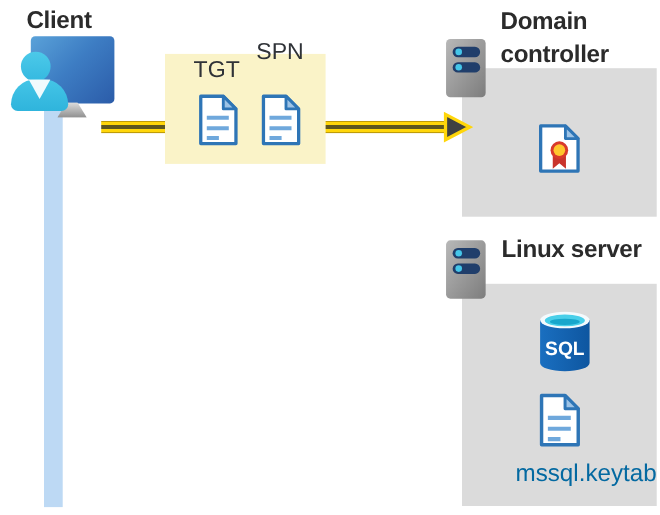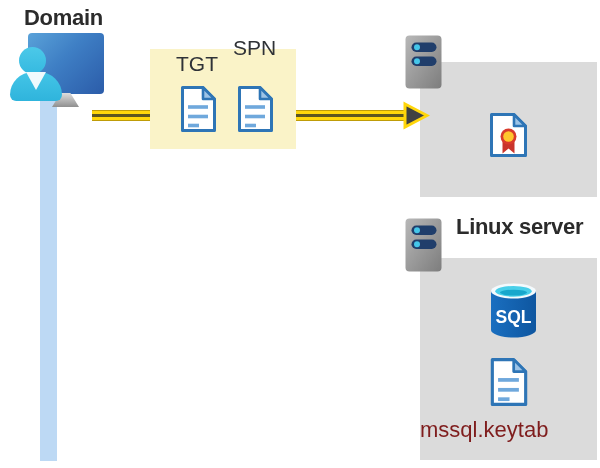--- a/index.html
+++ b/index.html
@@ -5,21 +5,21 @@
   html,body{margin:0;padding:0;background:#fff;}
   .stage{
     position:relative;width:600px;height:468px;background:#ffffff;overflow:hidden;
     font-family:"Liberation Sans","DejaVu Sans",sans-serif;
   }
   .abs{position:absolute;}
 
   
   .title{font-size:22px;font-weight:bold;color:#2b2b2b;letter-spacing:-0.3px;line-height:30px;}
   .ticket-label{font-size:21px;color:#2f3237;text-align:center;}
-  .file-label{font-size:22px;color:#7f1d1d;text-align:left;}
+  .file-label{font-size:22px;color:#0369a1;text-align:right;}
 
   
   .monitor{left:28px;top:33px;width:76px;height:61px;border-radius:4px;
     background:linear-gradient(135deg,#5aa2d9 0%,#3e7ec4 45%,#2b5ca9 100%);z-index:2;}
   .stand{left:52px;top:93px;width:27px;height:14px;
     background:linear-gradient(180deg,#dedede 0%,#8f8f8f 100%);
     clip-path:polygon(32% 0,68% 0,100% 100%,0 100%);z-index:2;}
   .head{left:19px;top:47px;width:27px;height:27px;border-radius:50%;
     background:linear-gradient(180deg,#4cc9e9,#35b9e0);z-index:3;}
   .torso{left:10px;top:72px;width:52px;height:29px;border-radius:26px 26px 7px 7px;
@@ -52,21 +52,21 @@
   .ls-title{left:456px;top:212px;width:142px;z-index:3;}
   .sql-icon{left:490px;top:283px;z-index:2;}
   .doc-keytab{left:487px;top:357px;z-index:2;}
   .keytab-label{left:420px;top:417px;width:177px;z-index:3;}
 </style>
 </head>
 <body>
 
 <div class="stage">
 
-  <div class="abs title" style="left:24px;top:3px;width:90px;">Domain</div>
+  <div class="abs title" style="left:24px;top:3px;width:90px;">Client</div>
 
   <div class="abs monitor"></div>
   <div class="abs stand"></div>
   <div class="abs head"></div>
   <div class="abs torso"></div>
   <div class="abs vneck"></div>
 
   <div class="abs vline"></div>
 
   <div class="abs arrow-shaft"></div>
@@ -87,20 +87,21 @@
   </svg>
   <svg class="abs doc-spn" width="37" height="48" viewBox="0 0 37 48">
     <path d="M2.5 2.5 H23 L34.5 14 V45.5 H2.5 Z" fill="#ffffff" stroke="#2e75b6" stroke-width="3" stroke-linejoin="round"></path>
     <path d="M23 2.5 V14 H34.5 Z" fill="#9dc3e6" stroke="#2e75b6" stroke-width="2.6" stroke-linejoin="round"></path>
     <line x1="8" y1="22" x2="28" y2="22" stroke="#6fa8dc" stroke-width="3.6"></line>
     <line x1="8" y1="31.5" x2="28" y2="31.5" stroke="#6fa8dc" stroke-width="3.6"></line>
     <line x1="8" y1="40.5" x2="19" y2="40.5" stroke="#6fa8dc" stroke-width="3.6"></line>
   </svg>
 
   <div class="abs dc-panel"></div>
+  <div class="abs title dc-title">Domain controller</div>
 
   <svg class="abs dc-server" width="37" height="54" viewBox="0 0 37 54">
     <defs>
       <linearGradient id="srvg1" x1="0" y1="0" x2="1" y2="1">
         <stop offset="0" stop-color="#b8b8b8"></stop>
           <stop offset="1" stop-color="#7d7d7d"></stop>
       </linearGradient>
     </defs>
     <rect x="0.5" y="0.5" width="36" height="53" rx="4" fill="url(#srvg1)"></rect>
     <rect x="6.5" y="7.5" width="25" height="9.5" rx="4.75" fill="#203e6b"></rect>

